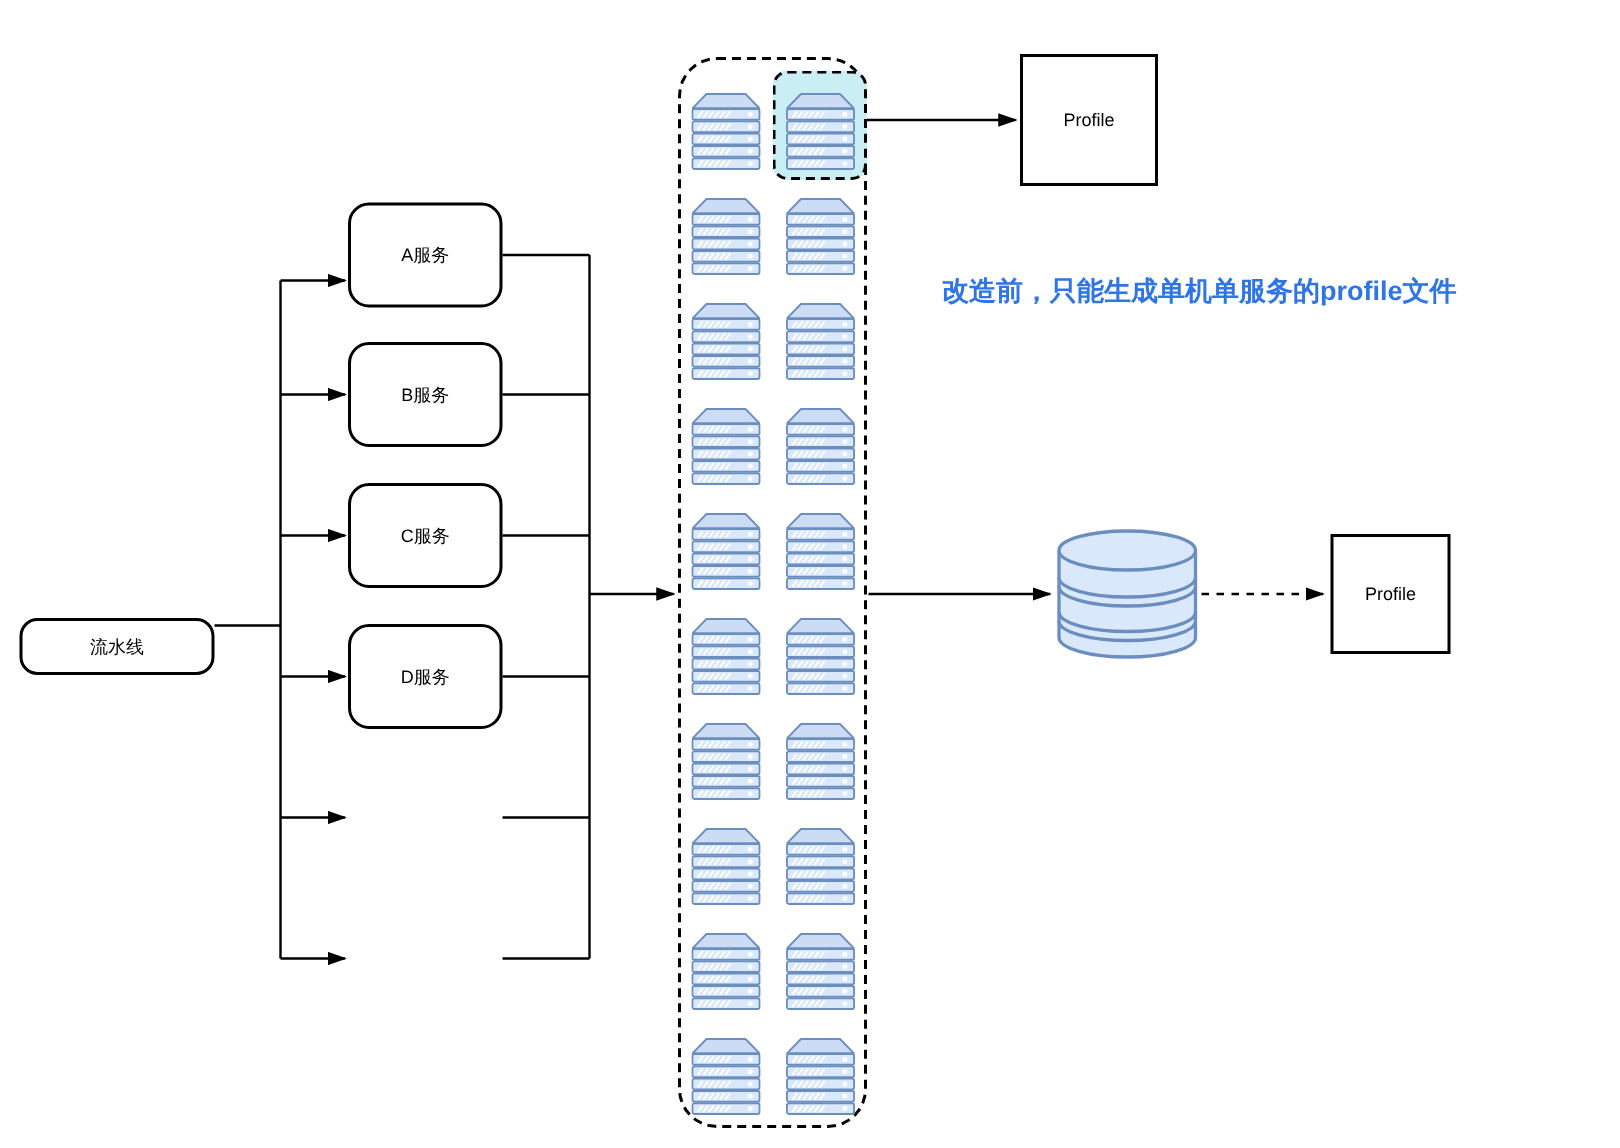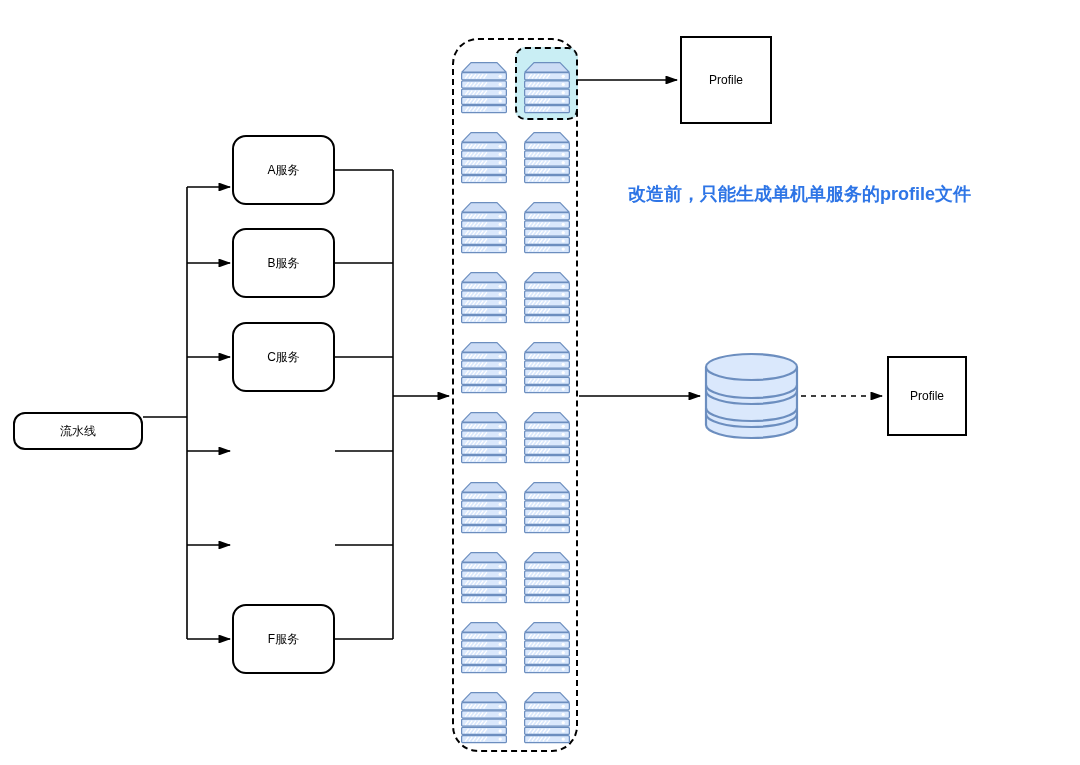--- a/index.html
+++ b/index.html
@@ -96,21 +96,21 @@
     <path d="M578 80 H677" marker-end="url(#arrow)"></path>
     <path d="M579 396 H700" marker-end="url(#arrow)"></path>
     <path d="M801 396 H882" stroke-dasharray="5 5" marker-end="url(#arrow)"></path>
   </svg>
 
   <div class="node rounded pipeline">流水线</div>
 
   <div class="node service" style="top:135px">A服务</div>
   <div class="node service" style="top:322px">C服务</div>
   <div class="node service" style="top:228px">B服务</div>
-  <div class="node service" style="top:604px">F服务</div>
+  <div class="node service" style="top:416px">D服务</div>
 
   <div class="cluster">
     <div class="hl-frame"></div>
 
   <div class="server-pos" style="left: 6px; top: 19px;">
         <svg width="48" height="55" viewBox="0 0 48 57">
           <use href="#sym-server"></use>
         </svg>
       </div>
       <div class="server-pos" style="left: 69px; top: 19px;">

